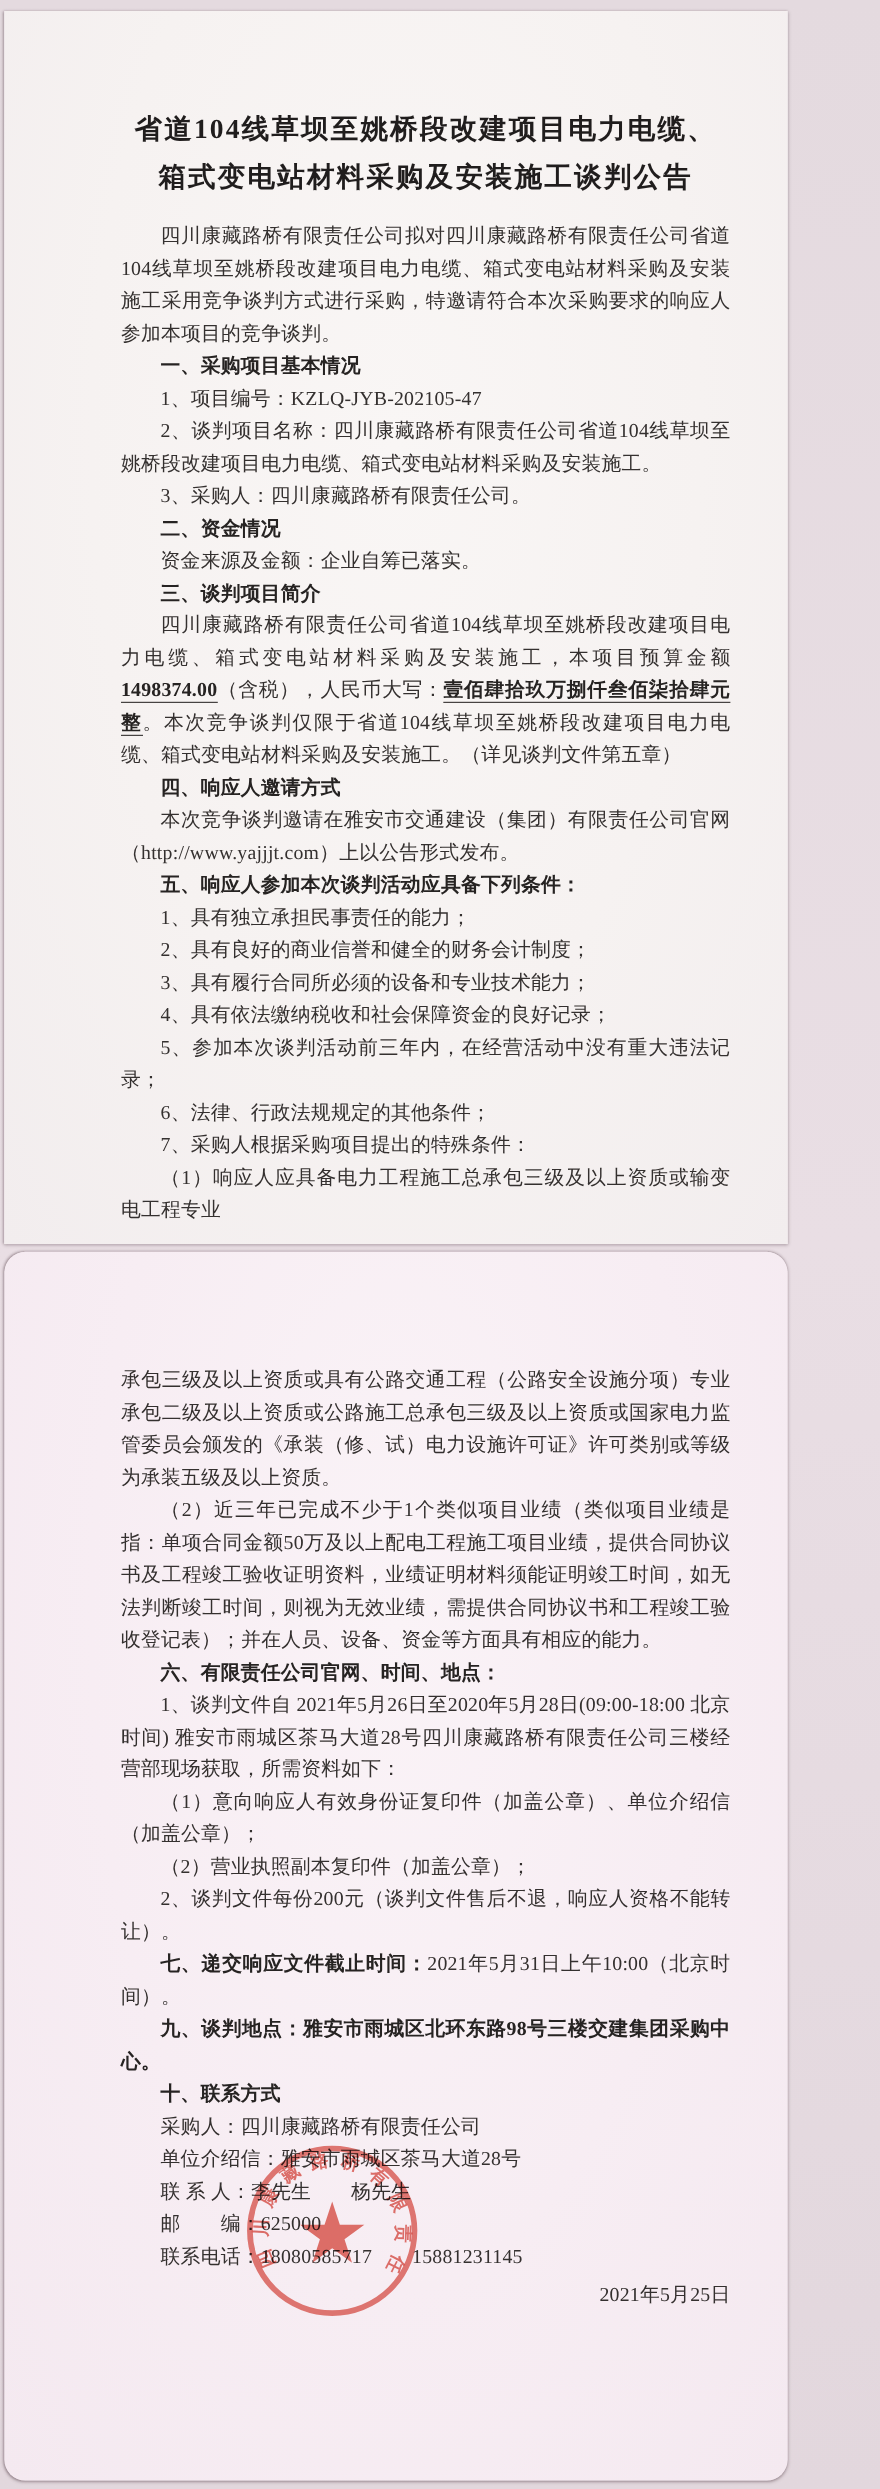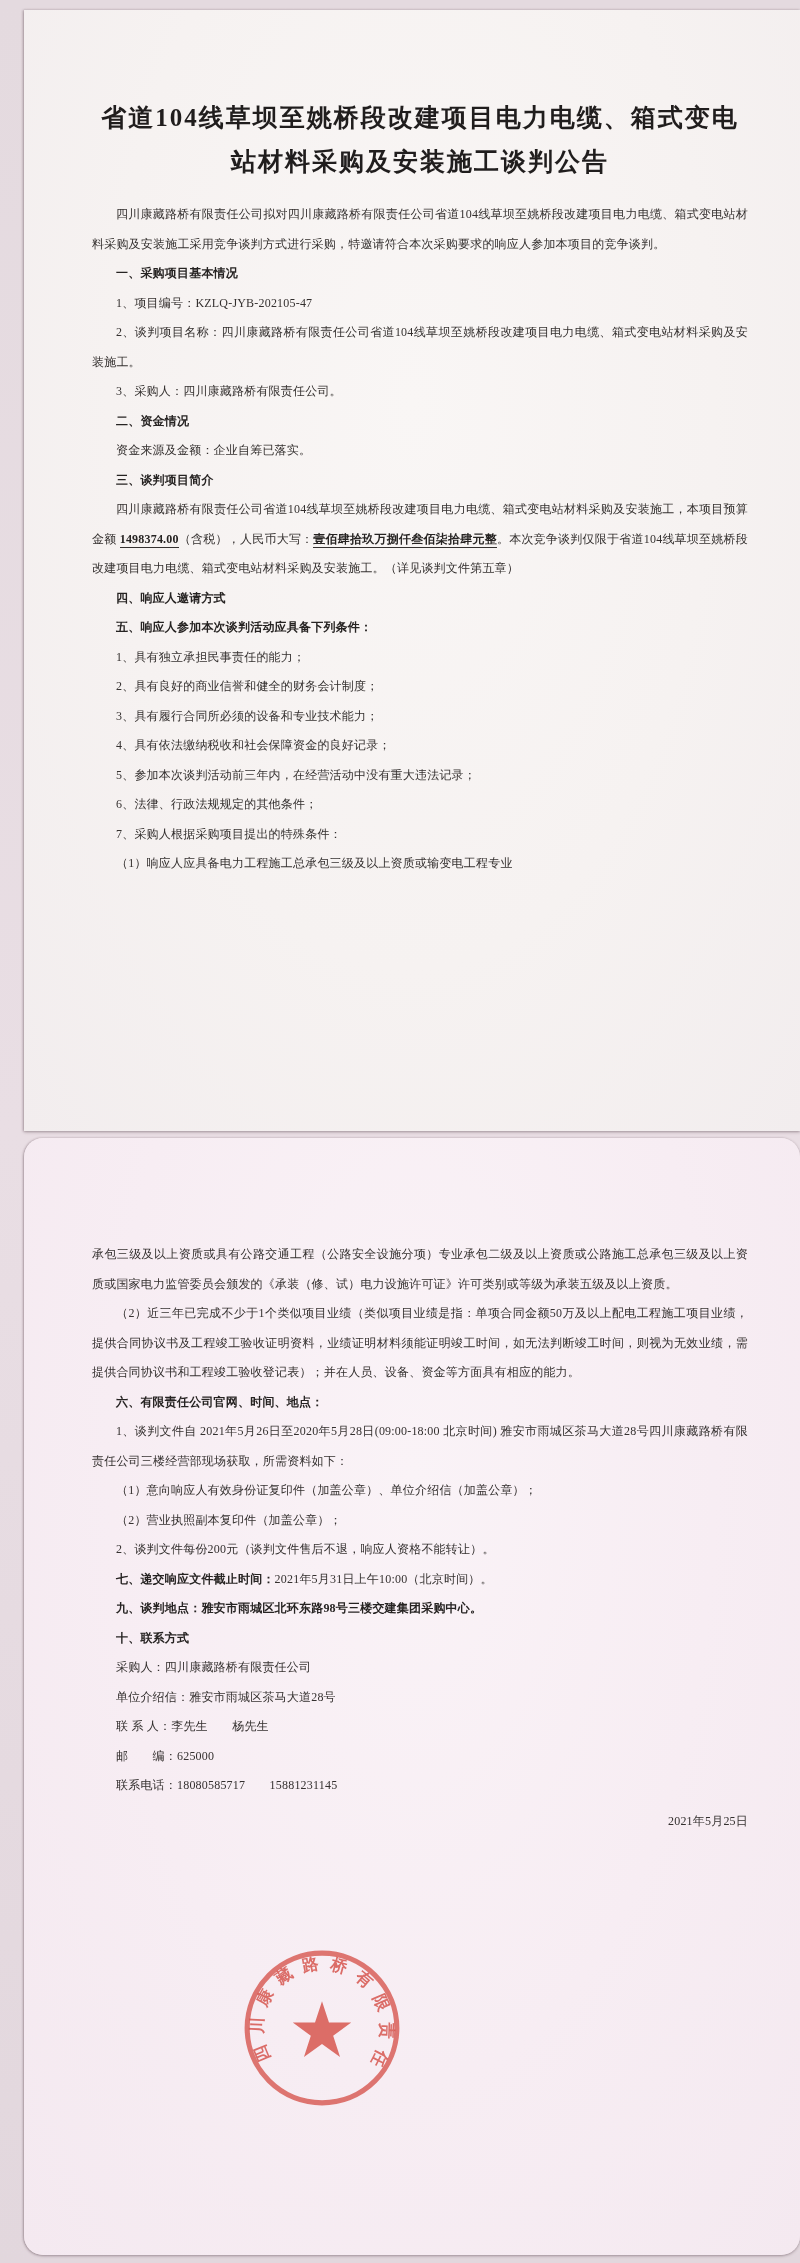--- a/index.html
+++ b/index.html
@@ -12,24 +12,25 @@
     font-family: "Liberation Serif", "DejaVu Serif", serif;
   }
   .canvas {
     position: relative;
     width: 800px;
     height: 2263px;
     background: linear-gradient(180deg, #e4dadf 0%, #e9dee4 50%, #e2d7dd 100%);
   }
   .page {
     position: absolute;
-    left: 24px;
-    width: 776px;
+    left: 4px;
+    width: 674px;
     overflow: hidden;
     box-shadow: 0 1px 3px rgba(90,70,80,0.45), -1px 0 2px rgba(120,100,110,0.35);
+    padding-left: 38px;
   }
   .page1 {
     top: 10px;
     height: 1121px;
     background: radial-gradient(ellipse at 50% 35%, #f9f6f5 0%, #f6f2f1 55%, #f2edee 100%);
   }
   .page2 {
     top: 1138px;
     height: 1117px;
     background: radial-gradient(ellipse at 50% 30%, #faf3f7 0%, #f7edf3 55%, #f4e9f0 100%);
@@ -45,21 +46,21 @@
     padding-top: 86px;
     margin-bottom: 16px;
     font-size: 25px;
     font-weight: bold;
     line-height: 44px;
     letter-spacing: 2px;
     text-align: center;
     color: #201d1d;
   }
   .para {
-    font-size: 12px;
+    font-size: 18px;
     line-height: 29.5px;
     text-align: justify;
     color: #34302f;
     letter-spacing: 0.2px;
     margin: 0;
   }
   .para.indent { text-indent: 2em; }
   .para.right  { text-align: right; text-indent: 0; margin-top: 6px; }
   .para span.b { font-weight: bold; color: #262322; }
   .para span.u { border-bottom: 1.5px solid #34302f; padding-bottom: 1px; }
@@ -86,20 +87,21 @@
     <div class="para indent"><span>四川康藏路桥有限责任公司拟对四川康藏路桥有限责任公司省道104线草坝至姚桥段改建项目电力电缆、箱式变电站材料采购及安装施工采用竞争谈判方式进行采购，特邀请符合本次采购要求的响应人参加本项目的竞争谈判。</span></div>
         <div class="para indent"><span class="b">一、采购项目基本情况</span></div>
         <div class="para indent"><span>1、项目编号：KZLQ-JYB-202105-47</span></div>
         <div class="para indent"><span>2、谈判项目名称：四川康藏路桥有限责任公司省道104线草坝至姚桥段改建项目电力电缆、箱式变电站材料采购及安装施工。</span></div>
         <div class="para indent"><span>3、采购人：四川康藏路桥有限责任公司。</span></div>
         <div class="para indent"><span class="b">二、资金情况</span></div>
         <div class="para indent"><span>资金来源及金额：企业自筹已落实。</span></div>
         <div class="para indent"><span class="b">三、谈判项目简介</span></div>
         <div class="para indent"><span>四川康藏路桥有限责任公司省道104线草坝至姚桥段改建项目电力电缆、箱式变电站材料采购及安装施工，本项目预算金额 </span><span class="b u">1498374.00</span><span>（含税），人民币大写：</span><span class="b u">壹佰肆拾玖万捌仟叁佰柒拾肆元整</span><span>。本次竞争谈判仅限于省道104线草坝至姚桥段改建项目电力电缆、箱式变电站材料采购及安装施工。（详见谈判文件第五章）</span></div>
         <div class="para indent"><span class="b">四、响应人邀请方式</span></div>
+        <div class="para indent"><span>本次竞争谈判邀请在雅安市交通建设（集团）有限责任公司官网（http://www.yajjjt.com）上以公告形式发布。</span></div>
         <div class="para indent"><span class="b">五、响应人参加本次谈判活动应具备下列条件：</span></div>
         <div class="para indent"><span>1、具有独立承担民事责任的能力；</span></div>
         <div class="para indent"><span>2、具有良好的商业信誉和健全的财务会计制度；</span></div>
         <div class="para indent"><span>3、具有履行合同所必须的设备和专业技术能力；</span></div>
         <div class="para indent"><span>4、具有依法缴纳税收和社会保障资金的良好记录；</span></div>
         <div class="para indent"><span>5、参加本次谈判活动前三年内，在经营活动中没有重大违法记录；</span></div>
         <div class="para indent"><span>6、法律、行政法规规定的其他条件；</span></div>
         <div class="para indent"><span>7、采购人根据采购项目提出的特殊条件：</span></div>
         <div class="para indent"><span>（1）响应人应具备电力工程施工总承包三级及以上资质或输变电工程专业</span></div>
       </div>

